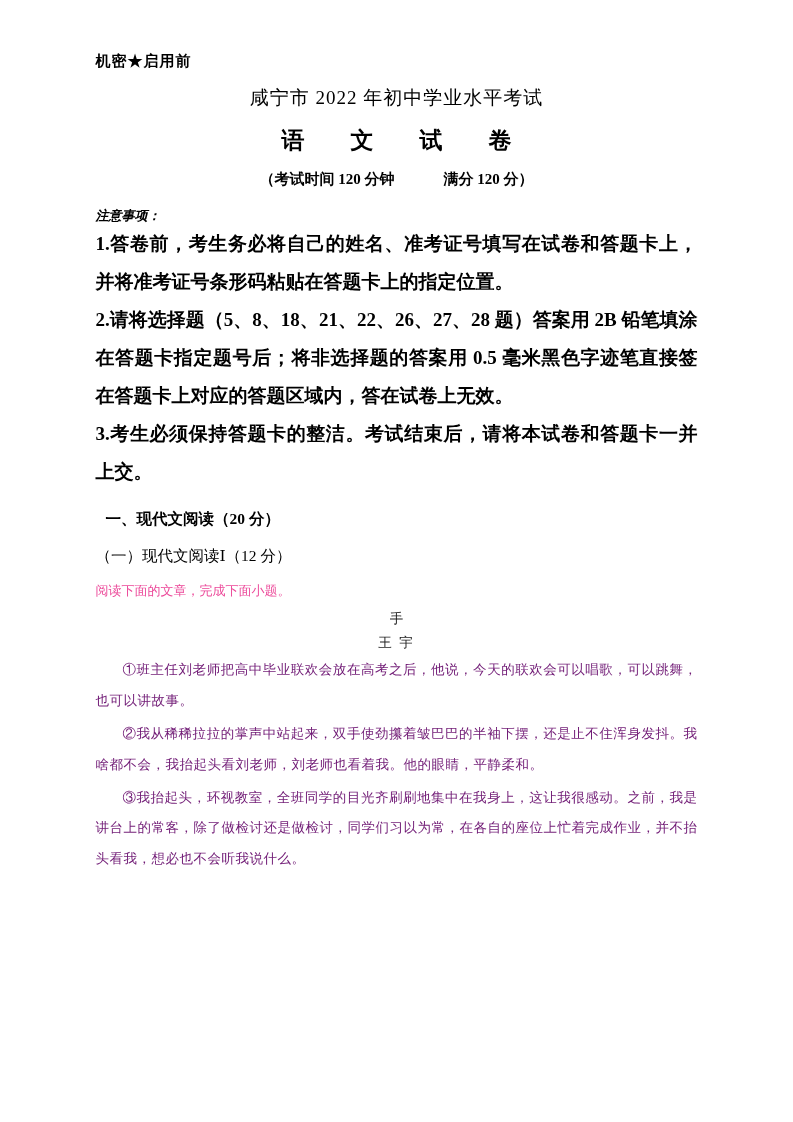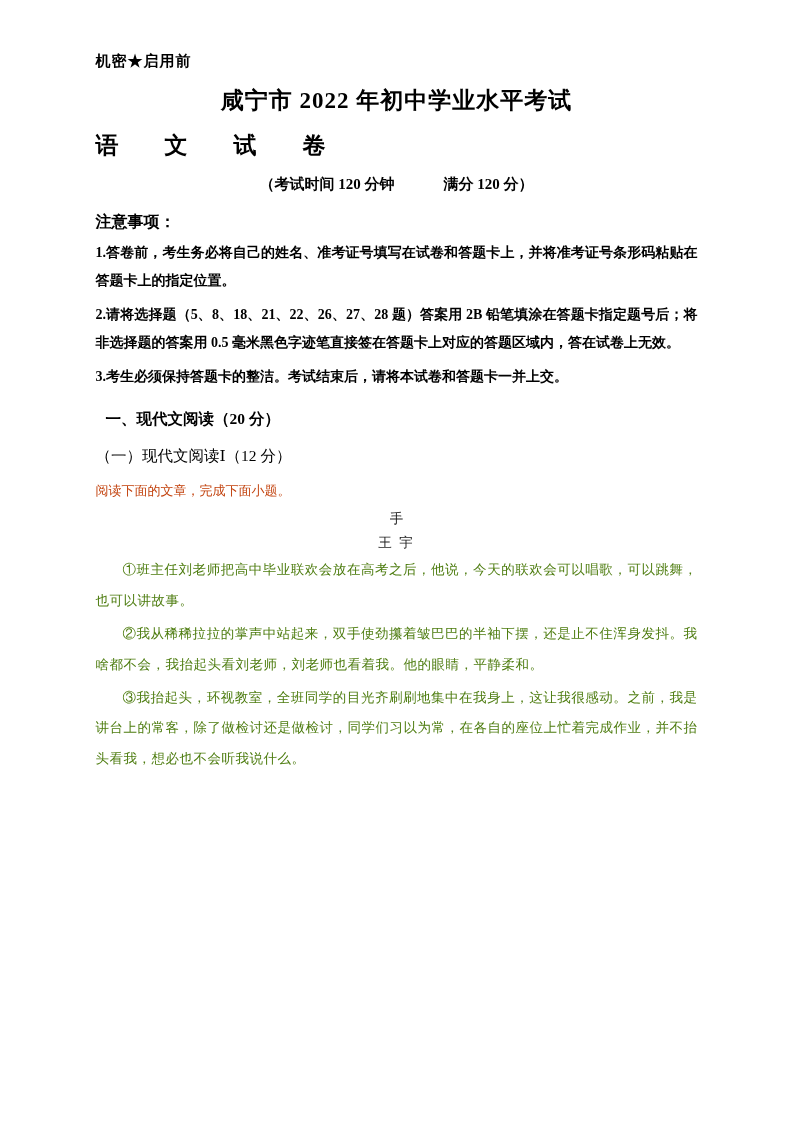--- a/index.html
+++ b/index.html
@@ -21,68 +21,69 @@
     overflow: hidden;
   }
   .classification {
     font-size: 15px;
     font-weight: bold;
     letter-spacing: 1px;
     margin-bottom: 14px;
   }
   .exam-title {
     margin: 10px 0 0 0;
-    font-size: 23px;
-    font-weight: bold;
+    font-size: 19px;
+    font-weight: normal;
     text-align: center;
     letter-spacing: 1px;
   }
   .subject-title {
     margin: 14px 0 0 0;
     font-size: 23px;
     font-weight: bold;
-    text-align: left;
+    text-align: center;
   }
   .exam-info {
     margin-top: 14px;
     display: flex;
     justify-content: center;
     gap: 49px;
     font-size: 15px;
     font-weight: bold;
   }
   .notice-header {
     margin-top: 18px;
-    font-size: 16px;
+    font-size: 13px;
     font-weight: bold;
+    font-style: italic;
   }
   .notice-item {
-    margin: 6px 0 0 0;
-    font-size: 14px;
+    margin: 0 0 0 0;
+    font-size: 19px;
     font-weight: bold;
     line-height: 2.0;
     text-align: justify;
   }
   .section-heading {
     margin: 12px 0 0 10px;
     font-size: 15.5px;
     font-weight: bold;
     line-height: 2.0;
   }
   .subsection-heading {
     margin: 6px 0 0 0;
     font-size: 15.5px;
     font-weight: normal;
     line-height: 2.0;
   }
   .instruction {
     margin: 8px 0 0 0;
     font-size: 13px;
     font-weight: normal;
-    color: #c2410c;
+    color: #ec4899;
     line-height: 1.8;
   }
   .passage-title {
     margin: 8px 0 0 0;
     font-size: 13.5px;
     text-align: center;
     font-weight: normal;
     color: #1a1a1a;
   }
   .passage-author {
@@ -90,21 +91,21 @@
     font-size: 13.5px;
     text-align: center;
     font-weight: normal;
     color: #1a1a1a;
     letter-spacing: 2px;
   }
   .passage-paragraph {
     margin: 3px 0 0 0;
     font-size: 13.5px;
     font-weight: normal;
-    color: #4d7c0f;
+    color: #701a75;
     line-height: 2.25;
     text-indent: 2em;
     text-align: justify;
     letter-spacing: 0.5px;
   }
 </style>
 </head>
 <body>
 
 <div class="page">

